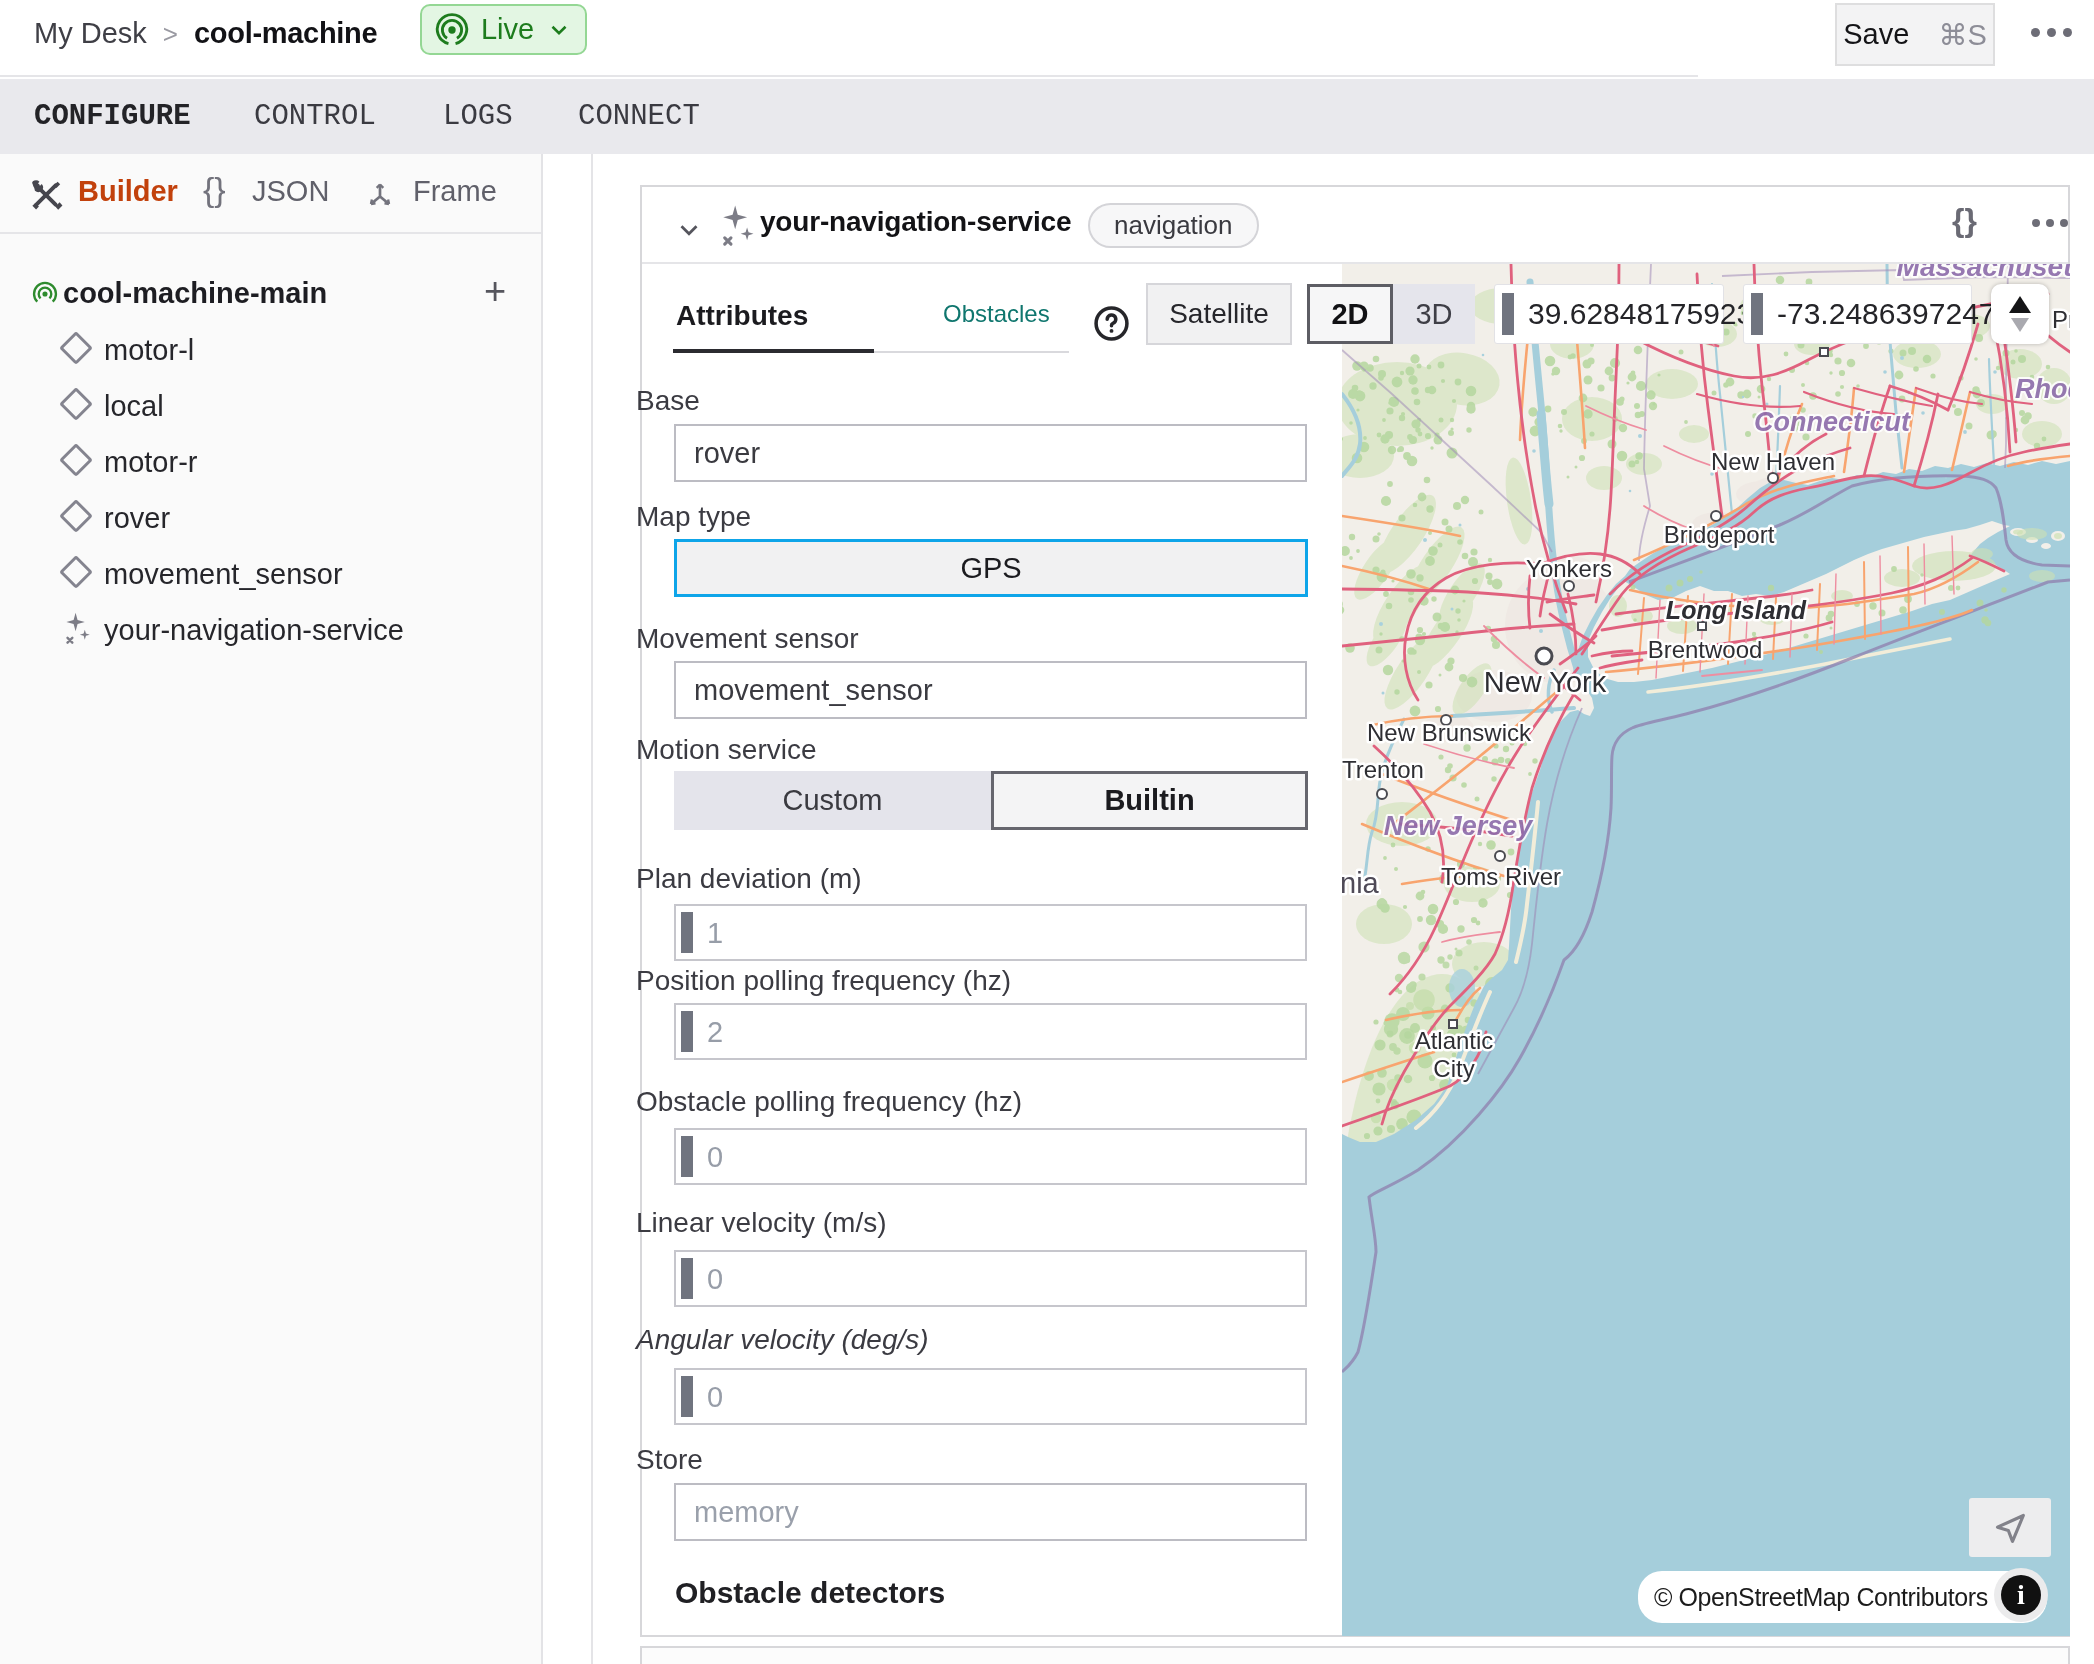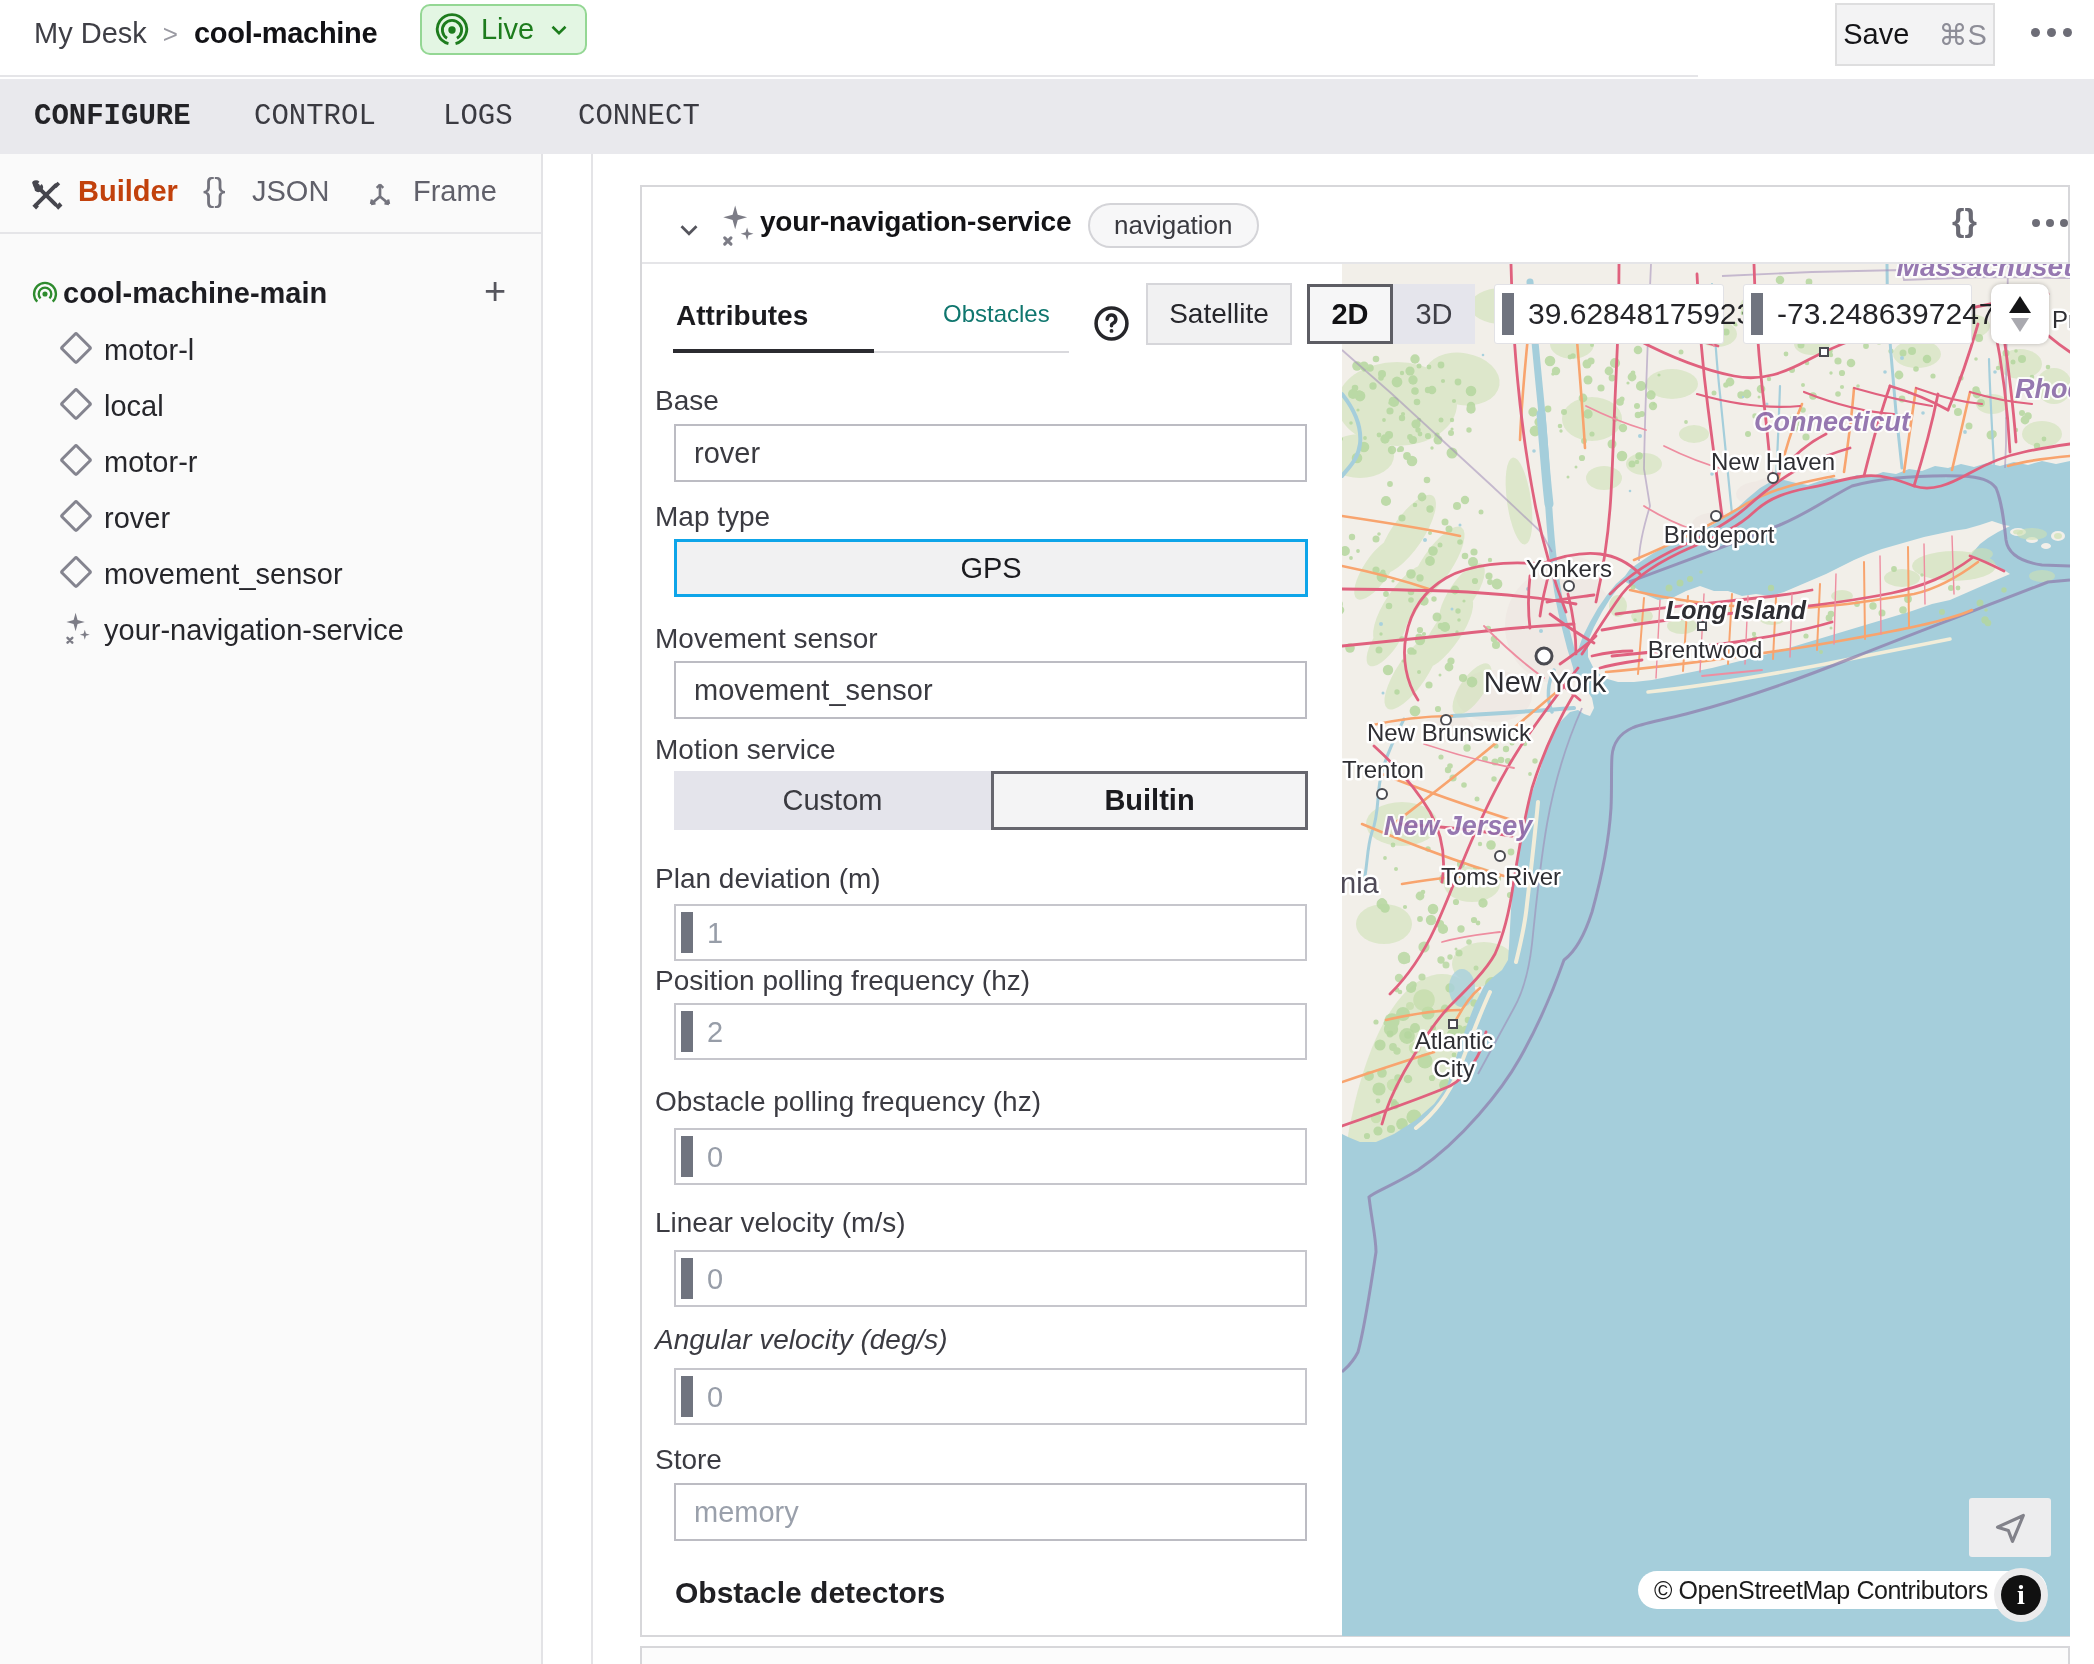--- a/index.html
+++ b/index.html
@@ -37,21 +37,21 @@
 #maindiv { position:absolute; left:591px; top:154px; width:2px; height:1510px; background:#e4e4e7; }
 #card { position:absolute; left:640px; top:185px; width:1430px; height:1452px;
   background:#fff; border:2px solid #d7d7da; }
 #card2 { position:absolute; left:640px; top:1646px; width:1430px; height:18px;
   background:#fcfcfc; border:2px solid #d7d7da; border-bottom:none; }
 #cardtitle { position:absolute; left:118px; top:19px; font-size:28px; font-weight:700; color:#131316; letter-spacing:-0.2px; }
 #navpill { position:absolute; left:446px; top:16px; height:45px; border:2px solid #d4d4d8;
   background:#f7f7f8; border-radius:23px; font-size:26px; color:#3a3a40;
   display:flex; align-items:center; padding:0 24px; }
 
-.flabel { position:absolute; left:655px; font-size:28px; color:#3b3b42; }
+.flabel { position:absolute; left:636px; font-size:28px; color:#3b3b42; }
 .finput { position:absolute; left:674px; width:633px; height:58px; background:#fff;
   border:2px solid #bcbcc3; font-size:29px; color:#3a3a40; display:flex; align-items:center;
   padding-left:18px; }
 .numinput { position:absolute; left:674px; width:633px; height:57px; background:#fff;
   border:2px solid #c6c6cc; }
 .numinput .bar { position:absolute; left:5px; top:6px; bottom:6px; width:12px; background:#70747f; }
 .numinput .val { position:absolute; left:31px; top:50%; transform:translateY(-50%);
   font-size:29px; color:#979da8; }
 .ph { color:#9aa0ab; }
 #gpsbtn { position:absolute; left:674px; top:539px; width:634px; height:58px; background:#f1f1f2;
@@ -76,21 +76,21 @@
   font-size:29px; font-weight:700; color:#111114; z-index:5; }
 #btn3d { position:absolute; left:1393px; top:284px; width:82px; height:60px; background:#e5e5ec;
   display:flex; align-items:center; justify-content:center; font-size:29px; color:#3e3e46; z-index:5; }
 .coord { position:absolute; top:284px; height:60px; background:#fff; z-index:5;
   border:1px solid #e2e2e6; border-radius:3px; }
 .coord .bar { position:absolute; left:7px; top:8px; bottom:8px; width:12px; background:#70747f; }
 .coord .val { position:absolute; left:33px; top:50%; transform:translateY(-50%); font-size:30px;
   color:#242428; white-space:nowrap; overflow:hidden; }
 #spinner { position:absolute; left:1991px; top:284px; width:58px; height:60px; background:#fff;
   border-radius:10px; z-index:5; box-shadow:0 0 4px rgba(0,0,0,.25); }
-#attrib { position:absolute; left:1638px; top:1571px; width:409px; height:38px; background:#fff;
+#attrib { position:absolute; left:1638px; top:1571px; width:409px; height:52px; background:#fff;
   border-radius:24px; z-index:6; display:flex; align-items:center; }
 #attrib .t { font-size:25px; color:#1b1b1b; margin-left:16px; letter-spacing:-0.4px; }
 #locbtn { position:absolute; left:1969px; top:1498px; width:82px; height:59px; background:#ededee;
   border-radius:3px; z-index:6; display:flex; align-items:center; justify-content:center; }
 </style>
 </head>
 <body>
 
 <div id="tophdr">
   <div id="crumb">My Desk<span class="sep">&gt;</span><b>cool-machine</b></div>

